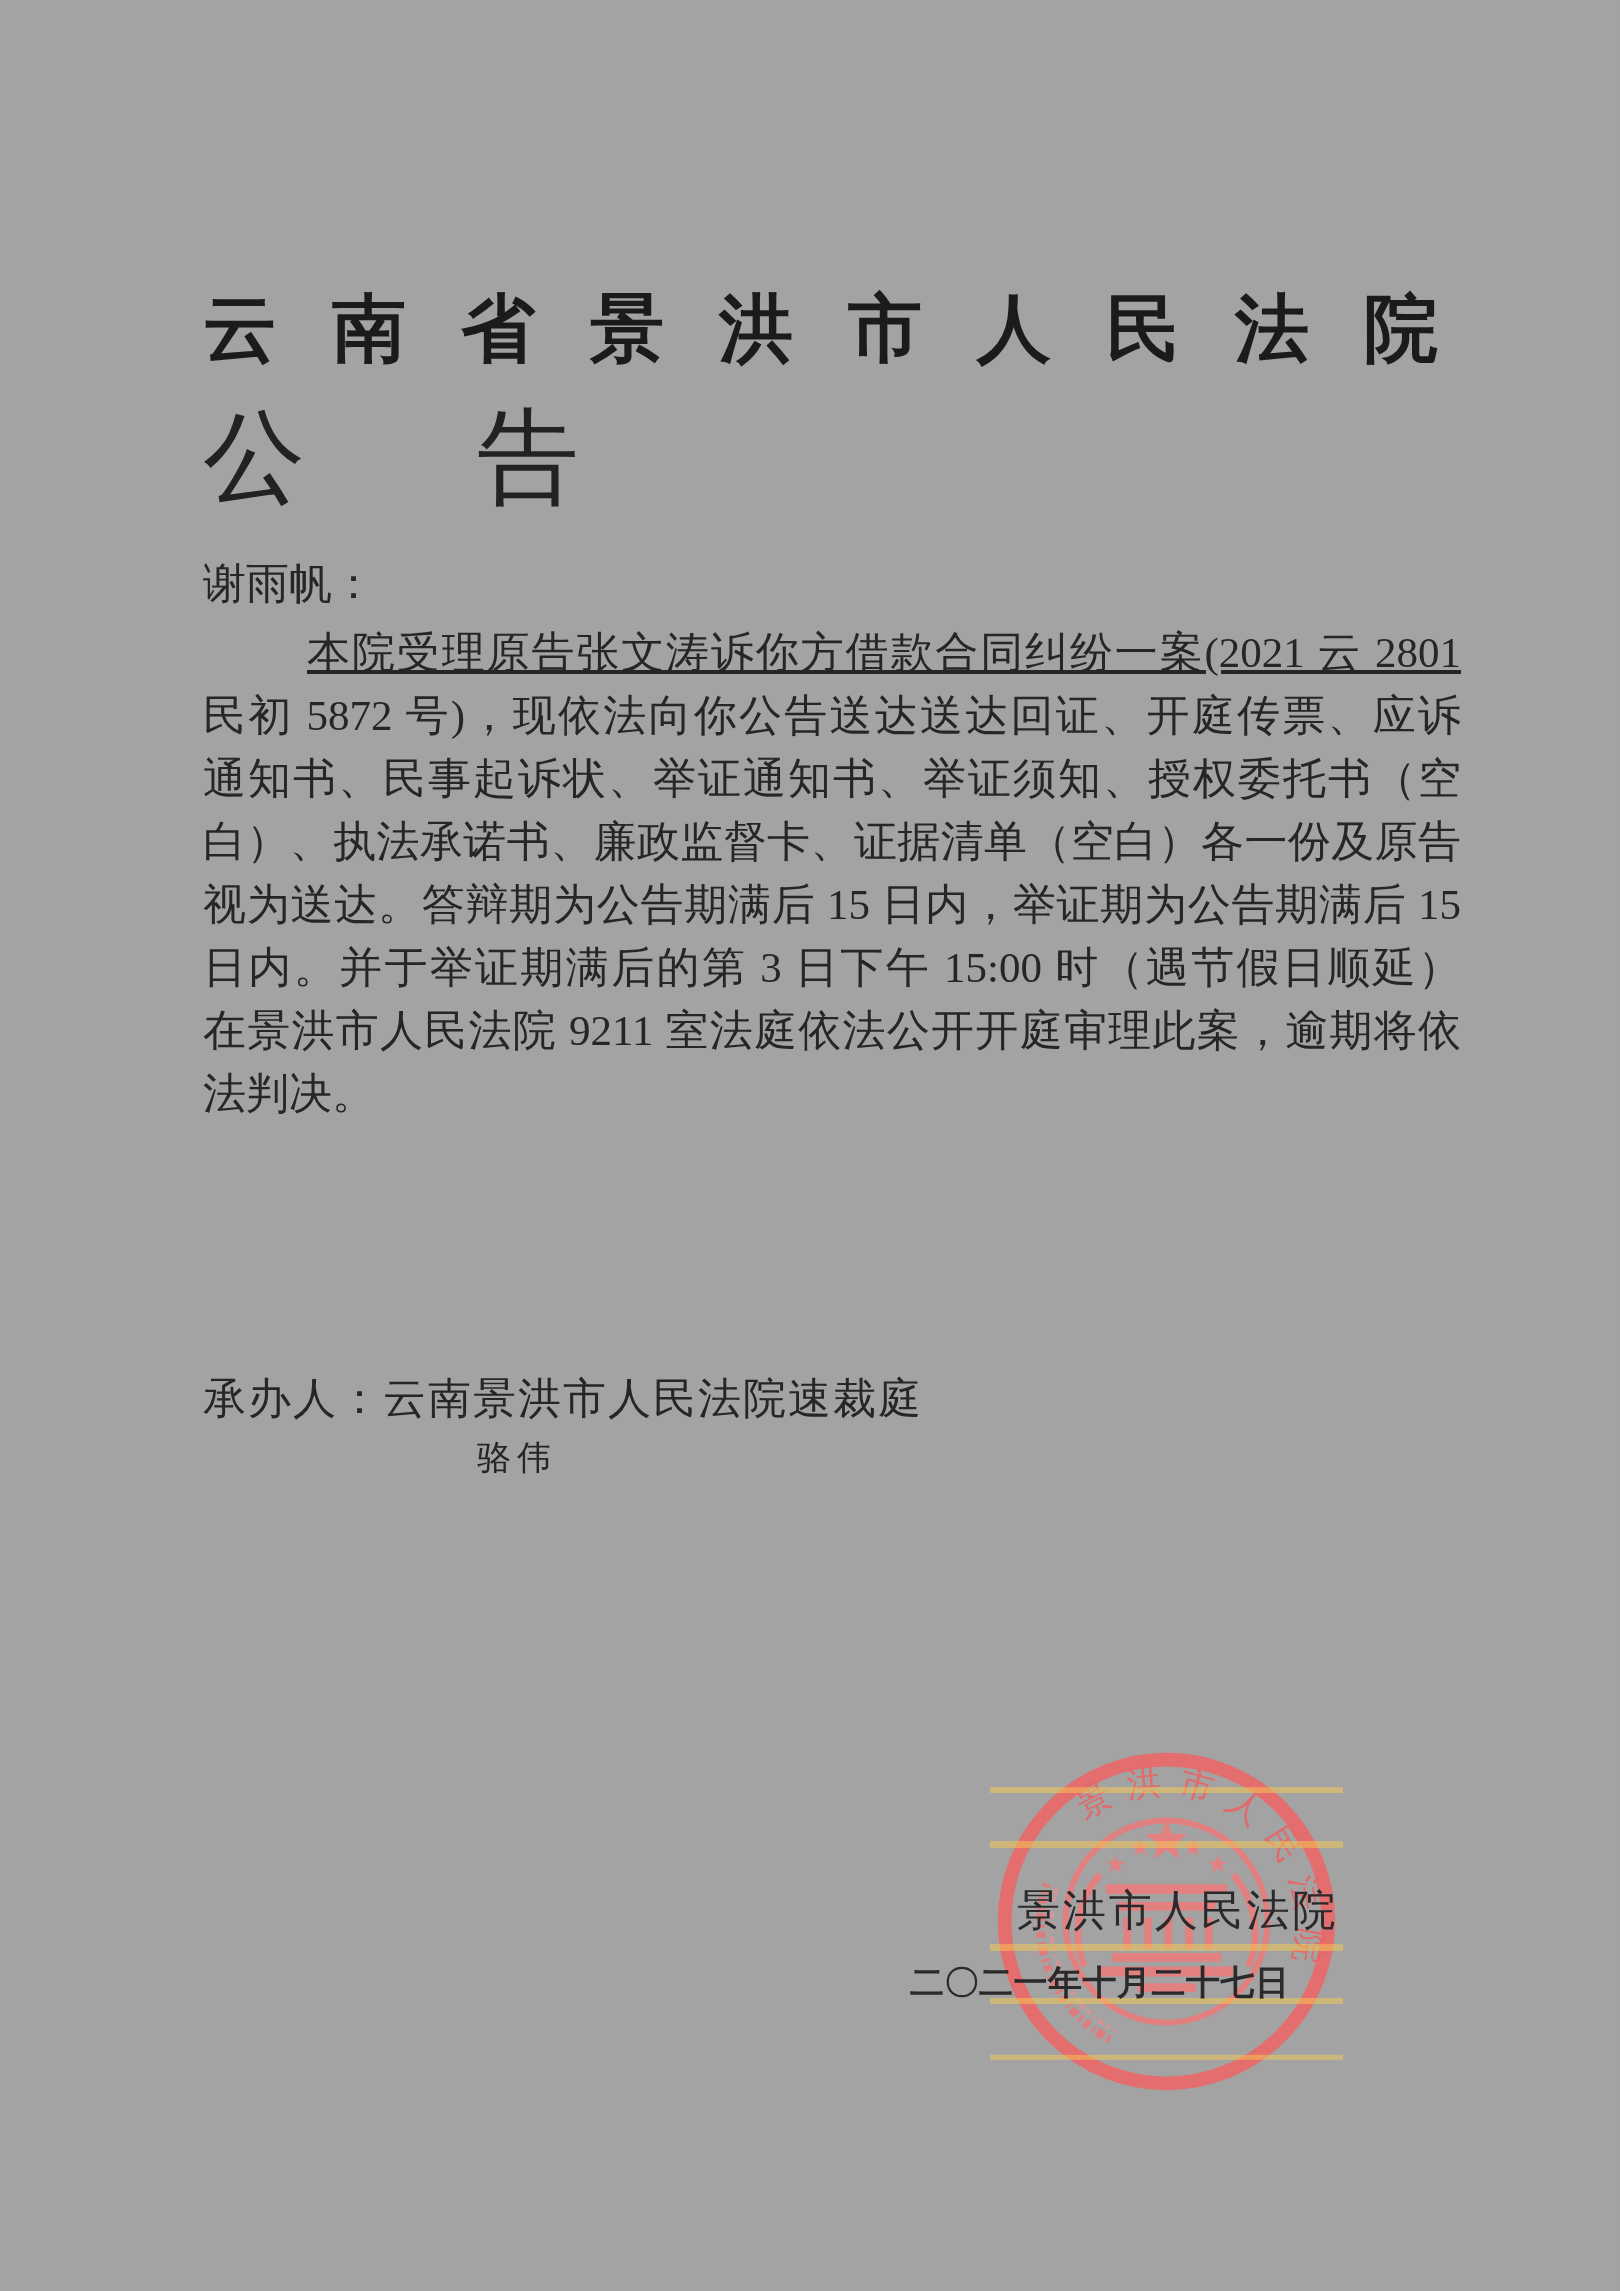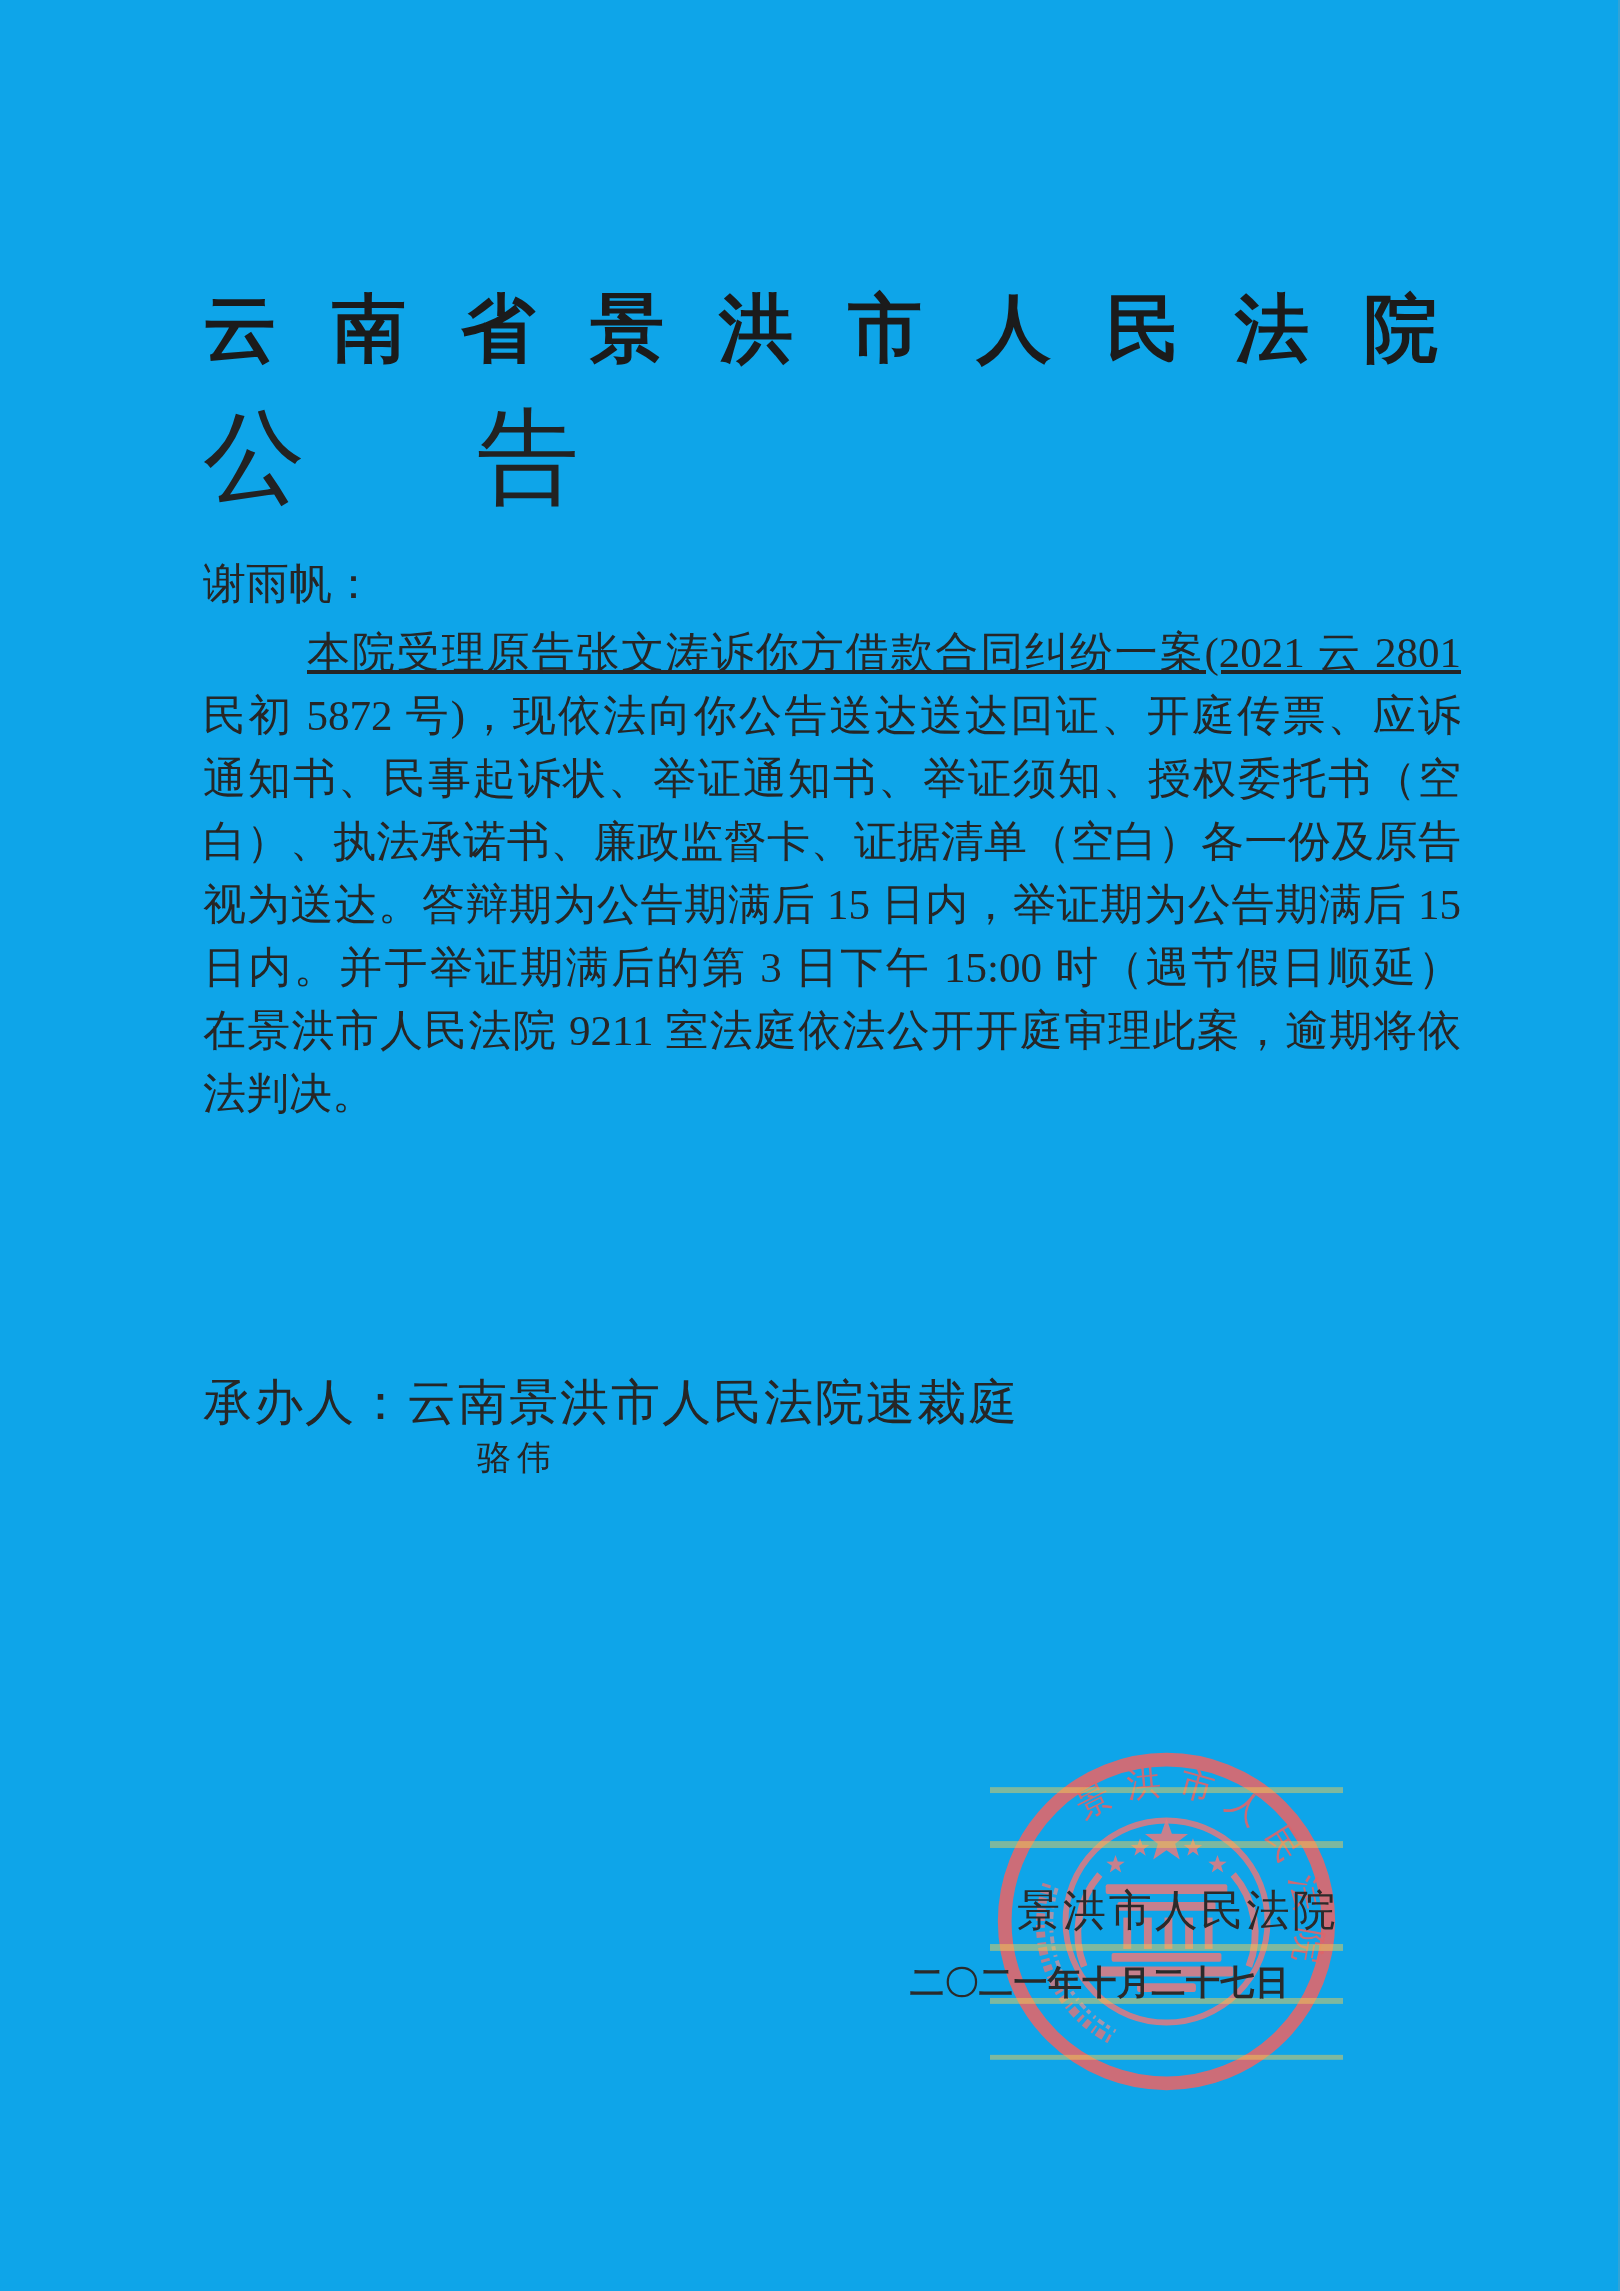--- a/index.html
+++ b/index.html
@@ -1,20 +1,20 @@
 <!DOCTYPE html>
 <html><head>
 <meta charset="utf-8">
 <style>
   html,body{margin:0;padding:0;background:#e8e8e8;}
   #page{
     position:relative;
     width:1620px;height:2292px;
     margin:0 auto;
-    background:#0ea5e9;
+    background:#a3a3a3;
     font-family:"Liberation Serif","DejaVu Serif",serif;
     color:#262626;
     overflow:hidden;
   }
   .court-title{
     position:absolute;top:280px;left:203px;width:1258px;
     text-align:center;font-size:74px;font-weight:bold;
     letter-spacing:55px;white-space:nowrap;color:#1b1b1b;
   }
   .notice-heading{
@@ -32,21 +32,21 @@
   }
   .body-line{
     text-align:justify;
     text-align-last:justify;
     height:63px;overflow:hidden;
   }
   .body-line.first{text-indent:104px;text-decoration:underline;}
   .body-line.last{text-align-last:left;}
   .handler-line{
     position:absolute;top:1370px;left:203px;
-    font-size:49px;letter-spacing:2px;white-space:nowrap;
+    font-size:43px;letter-spacing:2px;white-space:nowrap;
   }
   .handler-name{
     position:absolute;top:1435px;left:477px;
     font-size:34px;letter-spacing:5.9px;white-space:nowrap;
   }
   .signature-court{
     position:absolute;top:1882px;left:1017px;
     font-size:43px;letter-spacing:2.9px;white-space:nowrap;z-index:3;color:#2a2a2a;
   }
   .signature-date{

